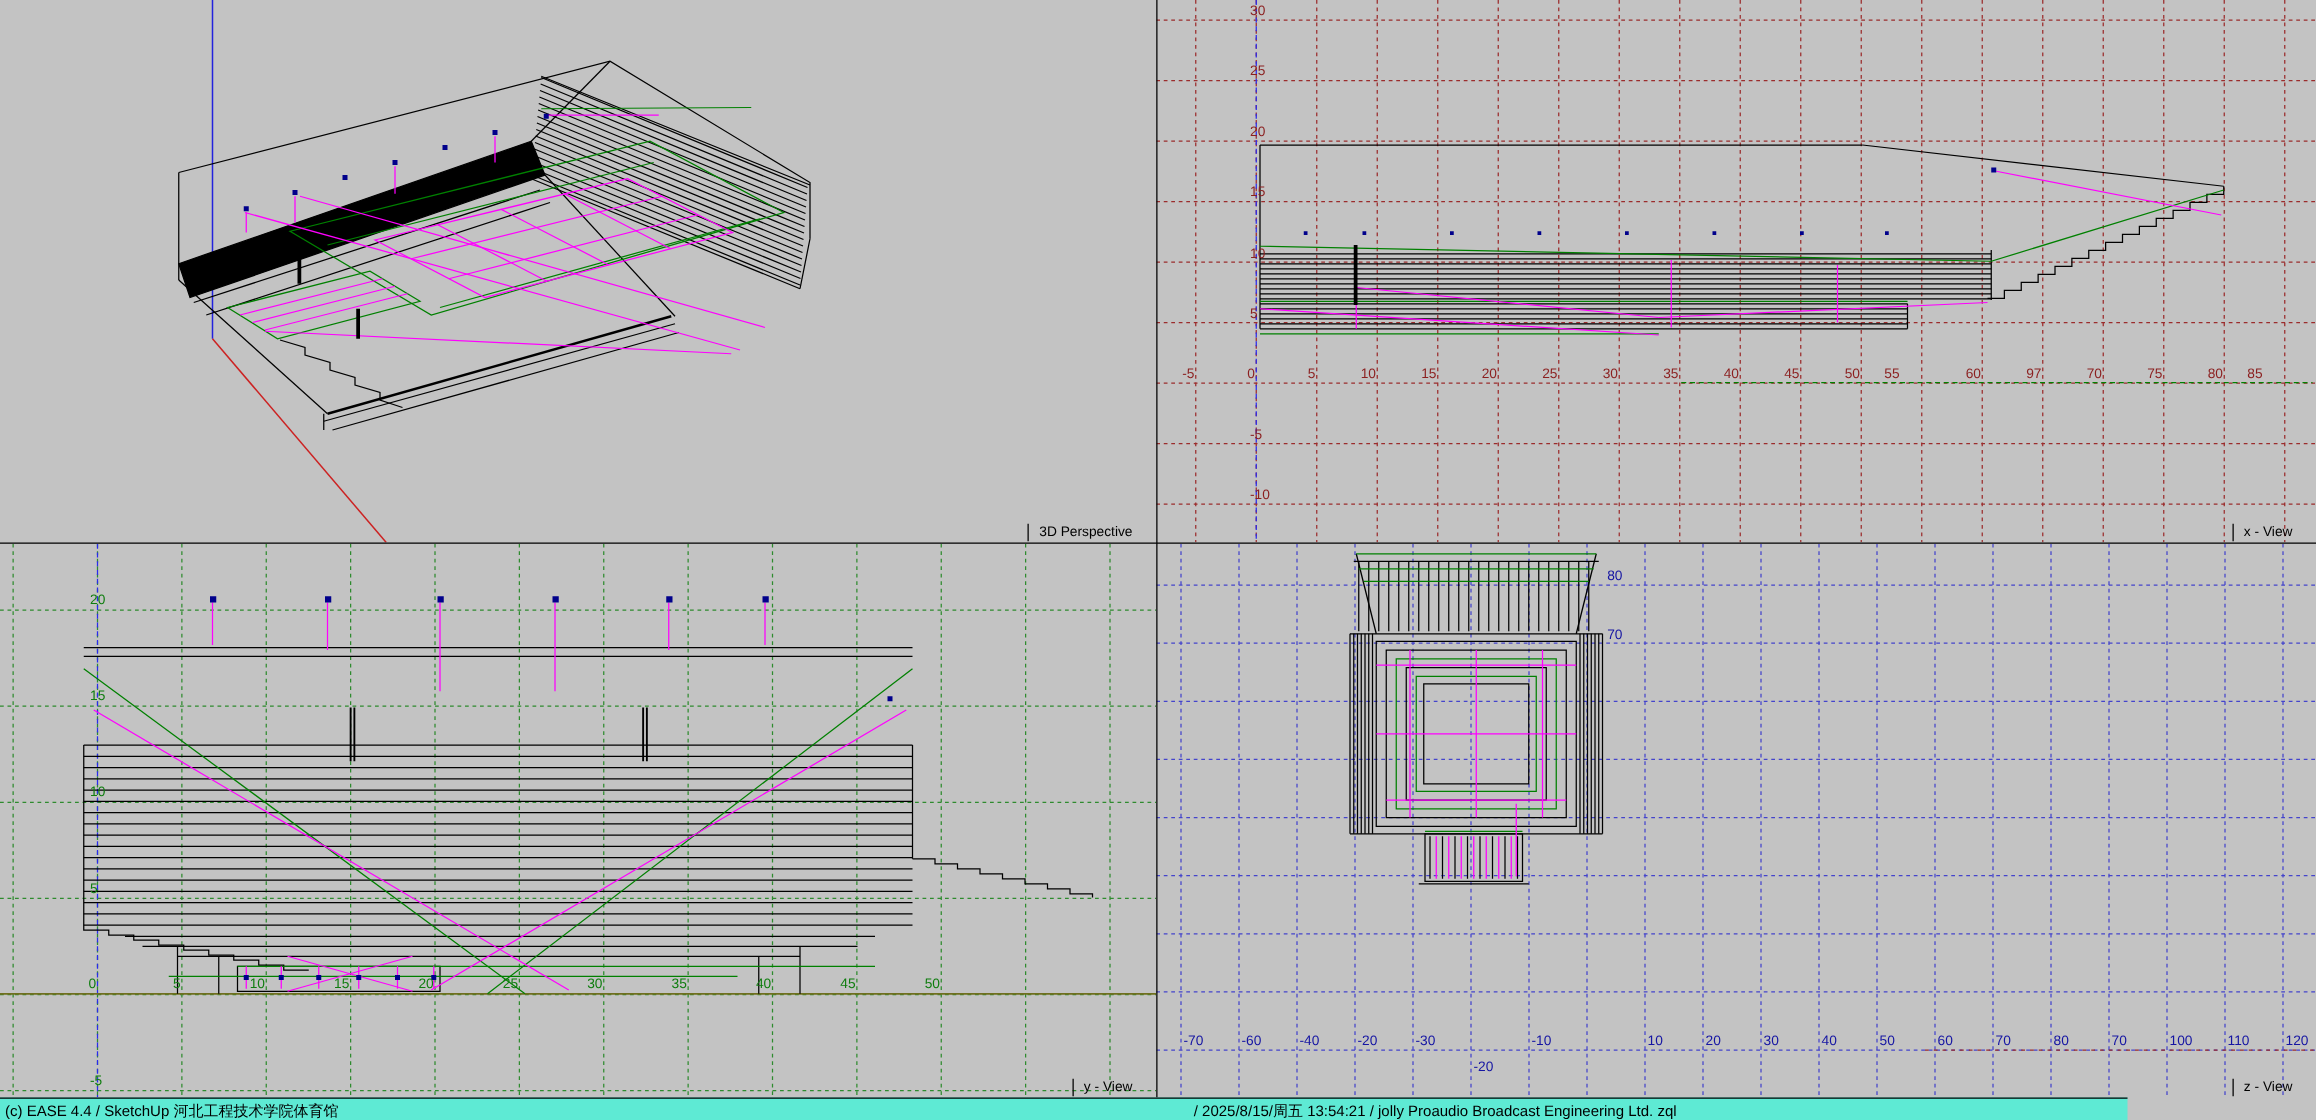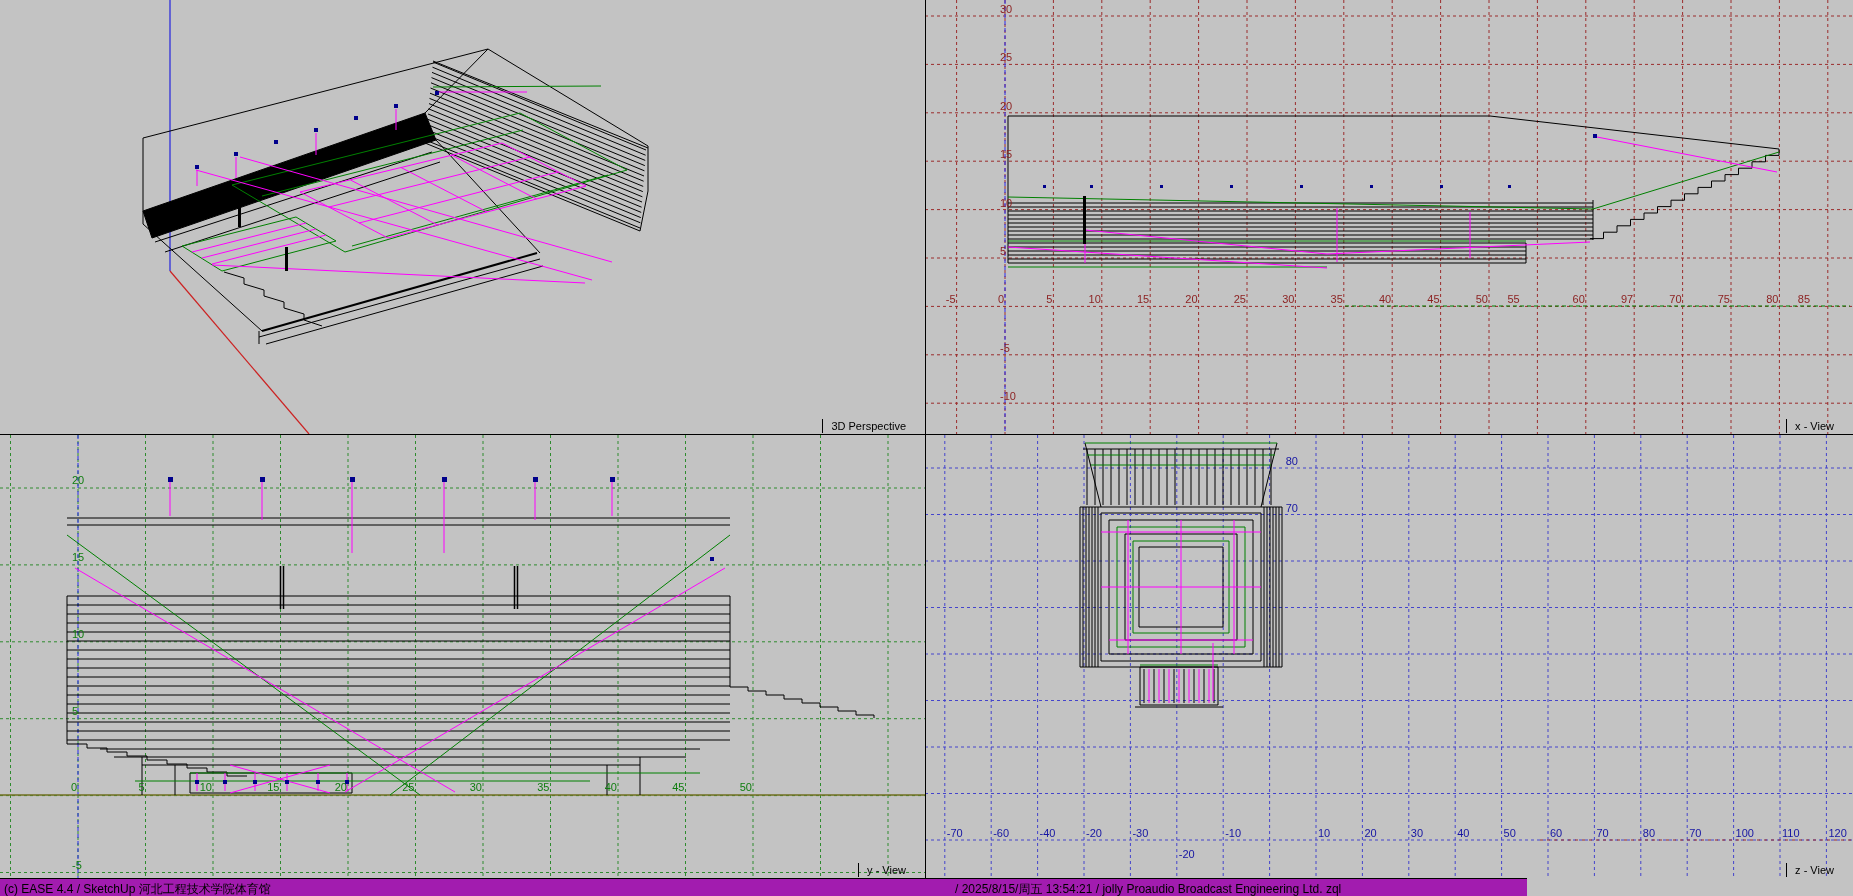--- a/index.html
+++ b/index.html
@@ -11,21 +11,21 @@
   #vpx{left:925px;top:0;width:928px;height:434px;}
   #vpy{left:0;top:435px;width:925px;height:443px;}
   #vpz{left:925px;top:435px;width:928px;height:443px;}
   .divider-v{position:absolute;left:925px;top:0;width:1px;height:878px;background:#000;z-index:5;}
   .divider-h{position:absolute;left:0;top:434px;width:1853px;height:1px;background:#000;z-index:5;}
   .view-label{position:absolute;right:1px;bottom:1px;height:14px;line-height:14px;
               border-left:1px solid #000;padding:0 18px 0 8px;font-size:11px;color:#000;
               background:transparent;z-index:6;white-space:nowrap;}
   .ticks{position:absolute;left:0;top:0;right:0;bottom:0;pointer-events:none;z-index:4;padding-left:25px;}
   .tick{position:absolute;font-size:11px;line-height:13px;white-space:nowrap;}
-  #statusbar{position:absolute;left:0;top:878px;width:1527px;height:18px;background:#a21caf;
+  #statusbar{position:absolute;left:0;top:878px;width:1702px;height:18px;background:#5eead4;
              border-top:1px solid #000;box-sizing:border-box;z-index:7;}
   #statusbar .sb-left{position:absolute;left:4px;top:2px;font-size:12px;color:#000;white-space:nowrap;}
   #statusbar .sb-right{position:absolute;left:955px;top:2px;font-size:12px;color:#000;white-space:nowrap;}
   line,path,rect,polygon,polyline{vector-effect:non-scaling-stroke;}
 </style>
 </head>
 <body>
 
 <div id="screen">
 

